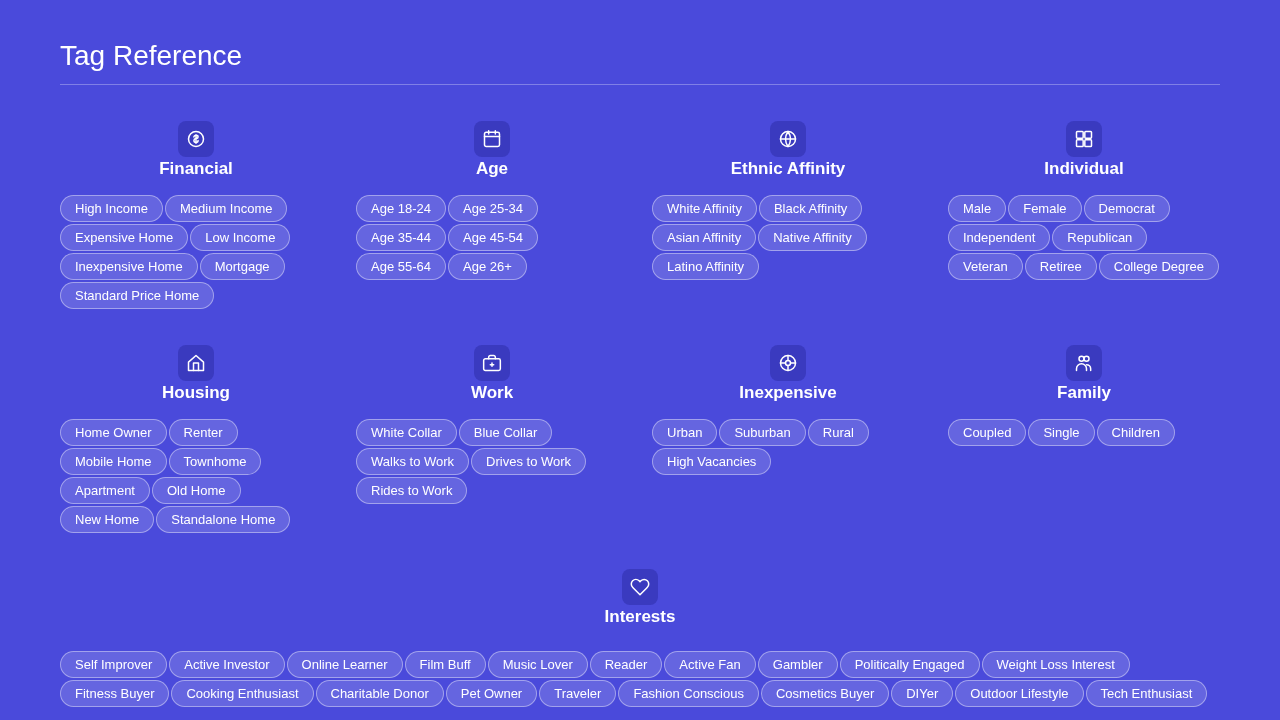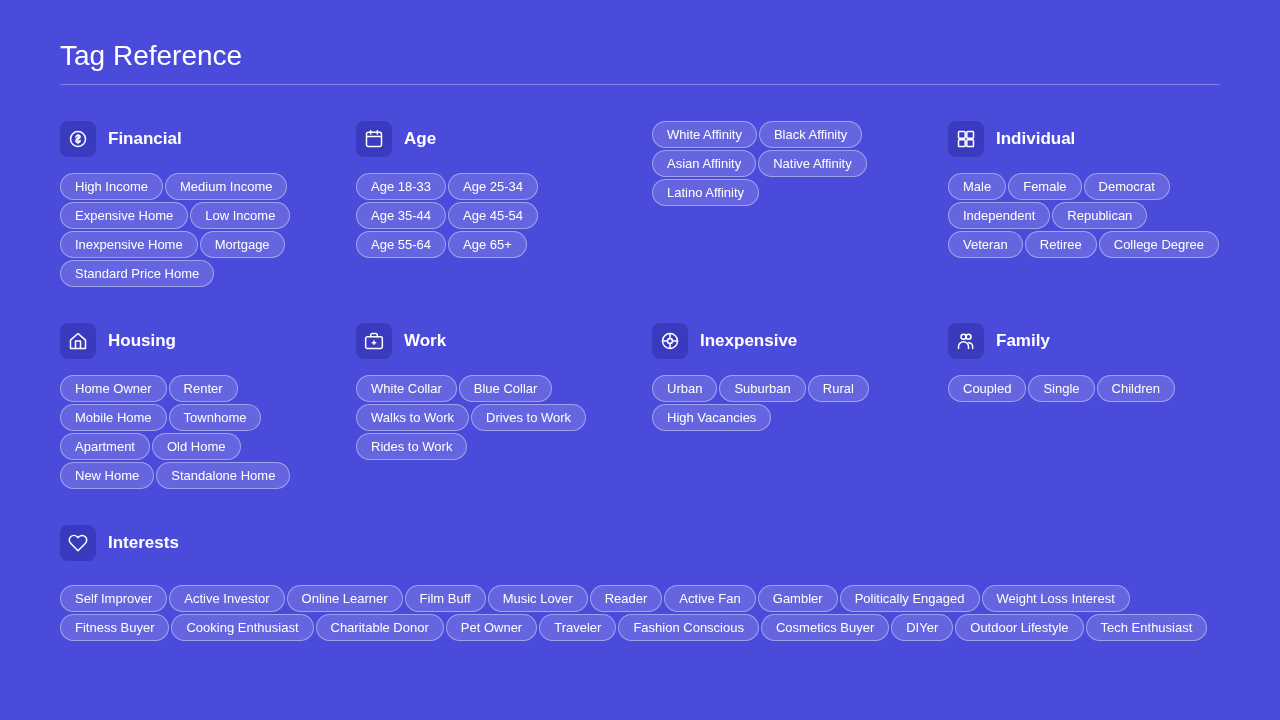--- a/index.html
+++ b/index.html
@@ -33,22 +33,23 @@
 
     .section {
       display: flex;
       flex-direction: column;
       gap: 12px;
     }
 
     .section-header {
       display: flex;
       align-items: center;
-      gap: 12px;
+      gap: 2px;
       margin-bottom: 4px;
+      flex-direction: column;
     }
 
     .section-icon {
       width: 36px;
       height: 36px;
       background: #3a3abf;
       border-radius: 8px;
       display: flex;
       align-items: center;
       justify-content: center;
@@ -128,29 +129,38 @@
       <div class="section-header">
         <div class="section-icon">
           <svg viewBox="0 0 24 24">
             <rect x="3" y="4" width="18" height="17" rx="2"></rect>
             <path d="M3 9h18M8 2v4M16 2v4"></path>
           </svg>
         </div>
         <span class="section-title">Age</span>
       </div>
       <div class="tags-container">
-        <span class="tag">Age 18-33</span>
+        <span class="tag">Age 18-24</span>
         <span class="tag">Age 25-34</span>
         <span class="tag">Age 35-44</span>
         <span class="tag">Age 45-54</span>
         <span class="tag">Age 55-64</span>
-        <span class="tag">Age 65+</span>
-      </div>
-    </div>
-    <div class="section">
+        <span class="tag">Age 26+</span>
+      </div>
+    </div>
+    <div class="section">
+      <div class="section-header">
+        <div class="section-icon">
+          <svg viewBox="0 0 24 24">
+            <circle cx="12" cy="12" r="9"></circle>
+            <path d="M12 3c-2 3-3 5.5-3 9s1 6 3 9M12 3c2 3 3 5.5 3 9s-1 6-3 9M3 12h18"></path>
+          </svg>
+        </div>
+        <span class="section-title">Ethnic Affinity</span>
+      </div>
       <div class="tags-container">
         <span class="tag">White Affinity</span>
         <span class="tag">Black Affinity</span>
         <span class="tag">Asian Affinity</span>
         <span class="tag">Native Affinity</span>
         <span class="tag">Latino Affinity</span>
       </div>
     </div>
     <div class="section">
       <div class="section-header">

